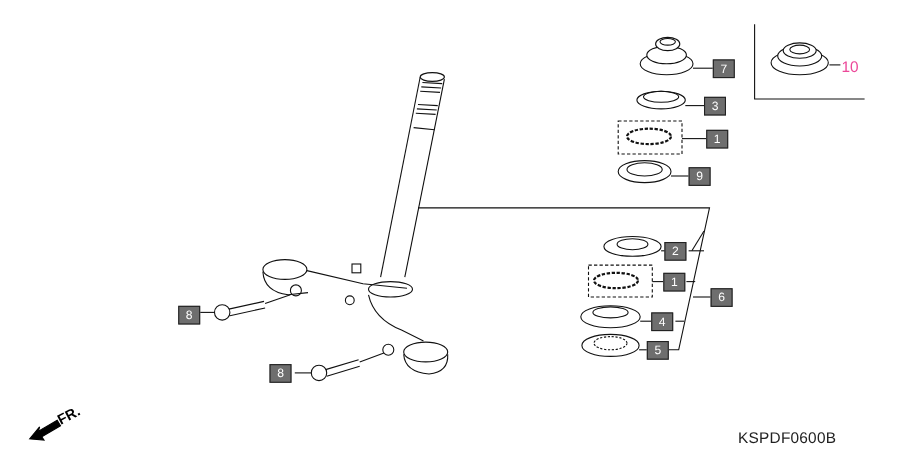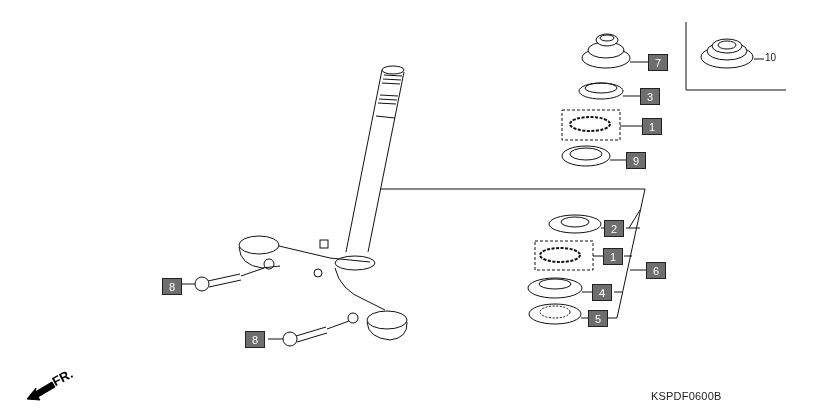--- a/index.html
+++ b/index.html
@@ -2,22 +2,22 @@
 <html><head>
 <meta charset="utf-8">
 <style>
   html, body { margin:0; padding:0; background:#ffffff; }
   body { width:839px; height:419px; position:relative; overflow:hidden;
          font-family:"Liberation Sans", sans-serif; }
   svg.diagram { position:absolute; left:0; top:0; }
   .label-box { position:absolute; width:20px; height:17px; background:#6e6e6e;
                border:1px solid #222; color:#ffffff; font-size:11px;
                display:flex; align-items:center; justify-content:center; box-sizing:border-box; }
-  .label-plain { position:absolute; font-size:10px; color:#0f172a; }
-  .code { position:absolute; font-size:11px; color:#222; letter-spacing:0.2px; }
+  .label-plain { position:absolute; font-size:14px; color:#ec4899; }
+  .code { position:absolute; font-size:14px; color:#222; letter-spacing:0.2px;margin-left:20px; }
   .fr { position:absolute; font-size:13px; font-weight:bold; color:#000; transform:rotate(-28deg); }
 </style>
 </head>
 <body>
 
 <svg class="diagram" width="839" height="419" viewBox="0 0 839 419" fill="none" stroke="#111" stroke-width="1">
 
   <g>
     <polyline points="686,22 686,90 786,90"></polyline>
   </g>

